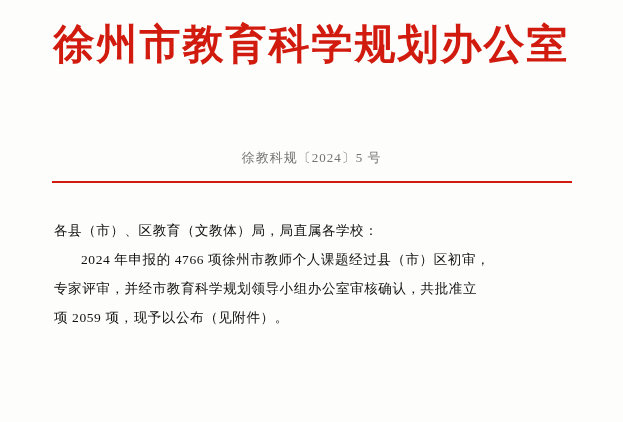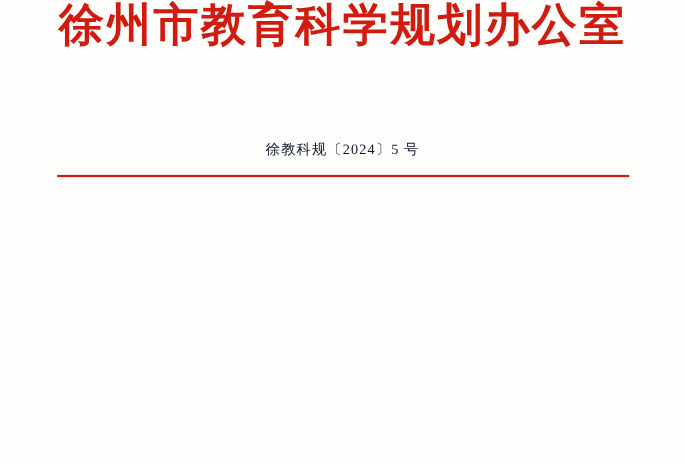--- a/index.html
+++ b/index.html
@@ -21,26 +21,27 @@
     box-sizing: border-box;
   }
   .header-title {
     text-align: center;
     color: #d21b0f;
     font-family: "DejaVu Serif", "Liberation Serif", serif;
     font-weight: bold;
     font-size: 41px;
     letter-spacing: 2px;
     line-height: 1.1;
+    padding-top: 22px;
     white-space: nowrap;
   }
   .doc-number {
     text-align: center;
     font-size: 13px;
-    color: #0f172a;
+    color: #737373;
     margin-top: 82px;
     letter-spacing: 1px;
   }
   .red-rule {
     width: 520px;
     height: 2px;
     background: #d21b0f;
     margin: 14px auto 0 auto;
   }
   .title-block {
@@ -77,14 +78,20 @@
 
   <div class="header-title">徐州市教育科学规划办公室</div>
 
   <div class="doc-number">徐教科规〔2024〕5 号</div>
 
   <div class="red-rule"></div>
 
   <div class="title-block">
   </div>
 
+  <div class="body-block">
+    <p class="para">各县（市）、区教育（文教体）局，局直属各学校：</p>
+    <p class="para indent">2024 年申报的 4766 项徐州市教师个人课题经过县（市）区初审，</p>
+    <p class="para">专家评审，并经市教育科学规划领导小组办公室审核确认，共批准立</p>
+    <p class="para">项 2059 项，现予以公布（见附件）。</p>
+  </div>
 
 </div>
 
 </body></html>

